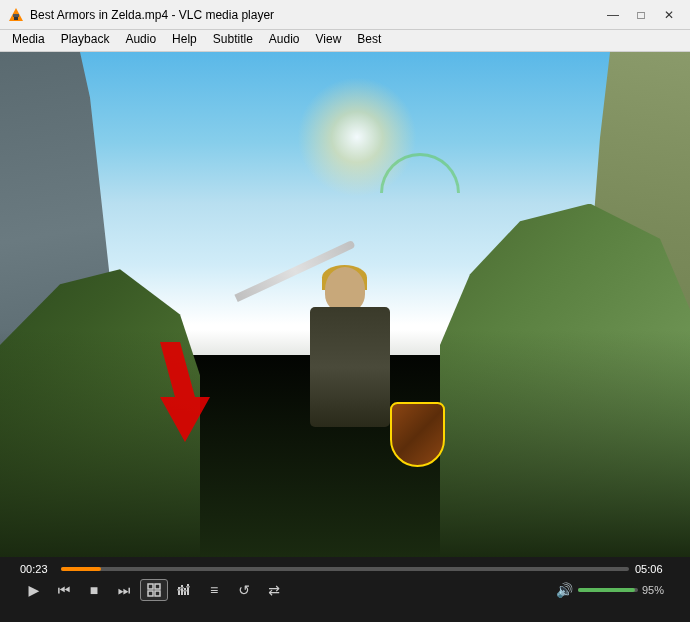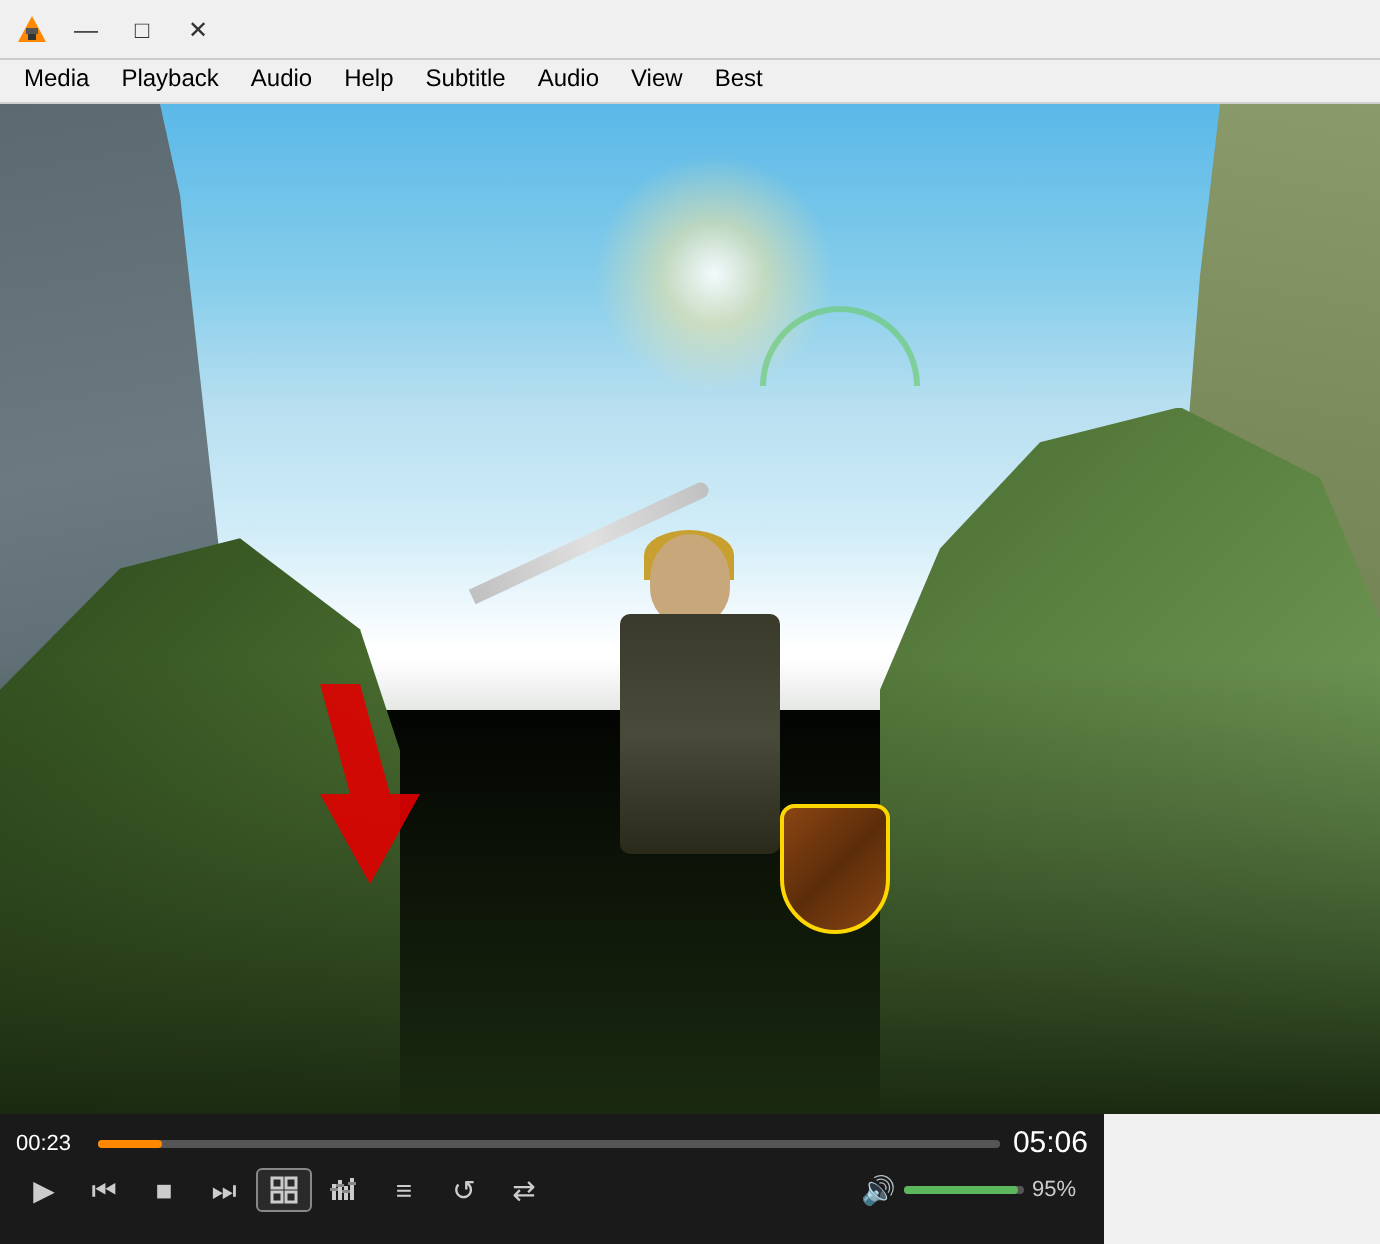--- a/index.html
+++ b/index.html
@@ -122,26 +122,26 @@
       position: absolute;
       top: 0; right: 0;
       width: 120px;
       height: 85%;
       background: linear-gradient(190deg, #8a9a6a 0%, #7a8a5a 40%, #6a7a4a 100%);
       clip-path: polygon(40px 0, 120px 0, 120px 100%, 0 100%, 10px 70%, 20px 50%, 30px 20%);
     }
 
     
     .controls-bar {
-      width: 552px;
+      width: 690px;
       height: 65px;
       background: #1a1a1a;
       display: flex;
       flex-direction: column;
-      padding: 6px 8px 4px;
+      padding: 6px 20px 4px;
     }
 
     .progress-row {
       display: flex;
       align-items: center;
       gap: 6px;
       margin-bottom: 4px;
     }
 
     .time-display {
@@ -162,23 +162,23 @@
 
     .progress-bar-fill {
       height: 100%;
       background: #ff8800;
       border-radius: 2px;
       width: 7%;
     }
 
     .time-total {
       color: #fff;
-      font-size: 15px;
+      font-size: 11px;
       min-width: 35px;
-      text-align: center;
+      text-align: left;
       flex-shrink: 0;
     }
 
     .buttons-row {
       display: flex;
       align-items: center;
       gap: 2px;
     }
 
     .ctrl-btn {
@@ -343,20 +343,21 @@
 <body>
 
 <div class="title-bar">
   <div class="title-bar-icon">
     <svg width="16" height="16" viewBox="0 0 16 16">
       <polygon points="8,1 15,14 1,14" fill="#ff8800"></polygon>
       <rect x="6" y="9" width="4" height="4" fill="#333"></rect>
       <rect x="5" y="7" width="6" height="3" fill="#555"></rect>
     </svg>
   </div>
+  <span class="title-bar-text">Best Armors in Zelda.mp4 - VLC media player</span>
   <div class="window-controls">
     <button class="window-btn">—</button>
     <button class="window-btn">□</button>
     <button class="window-btn close">✕</button>
   </div>
 </div>
 
 <div class="menu-bar">
   <span class="menu-item">Media</span>
   <span class="menu-item">Playback</span>

